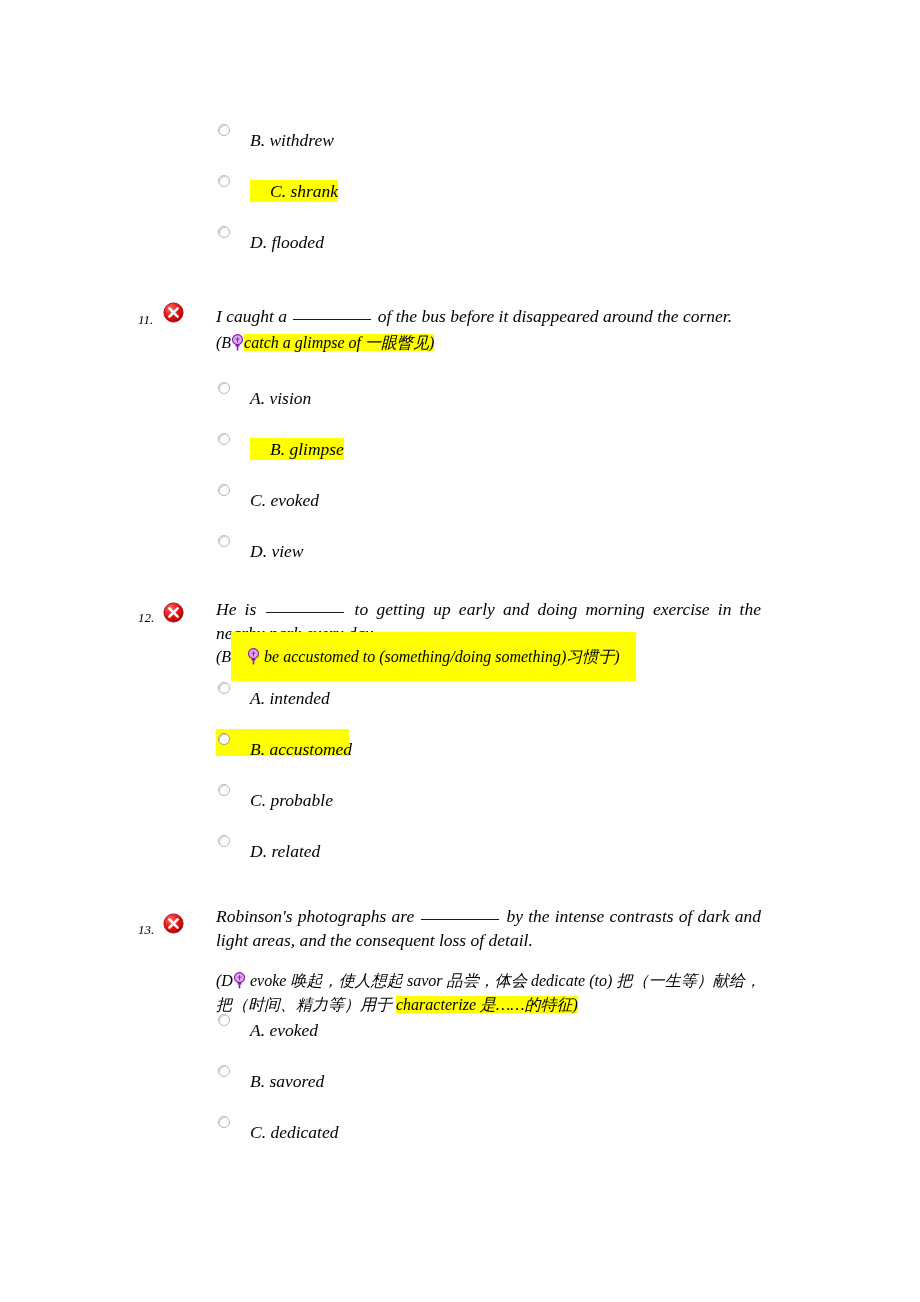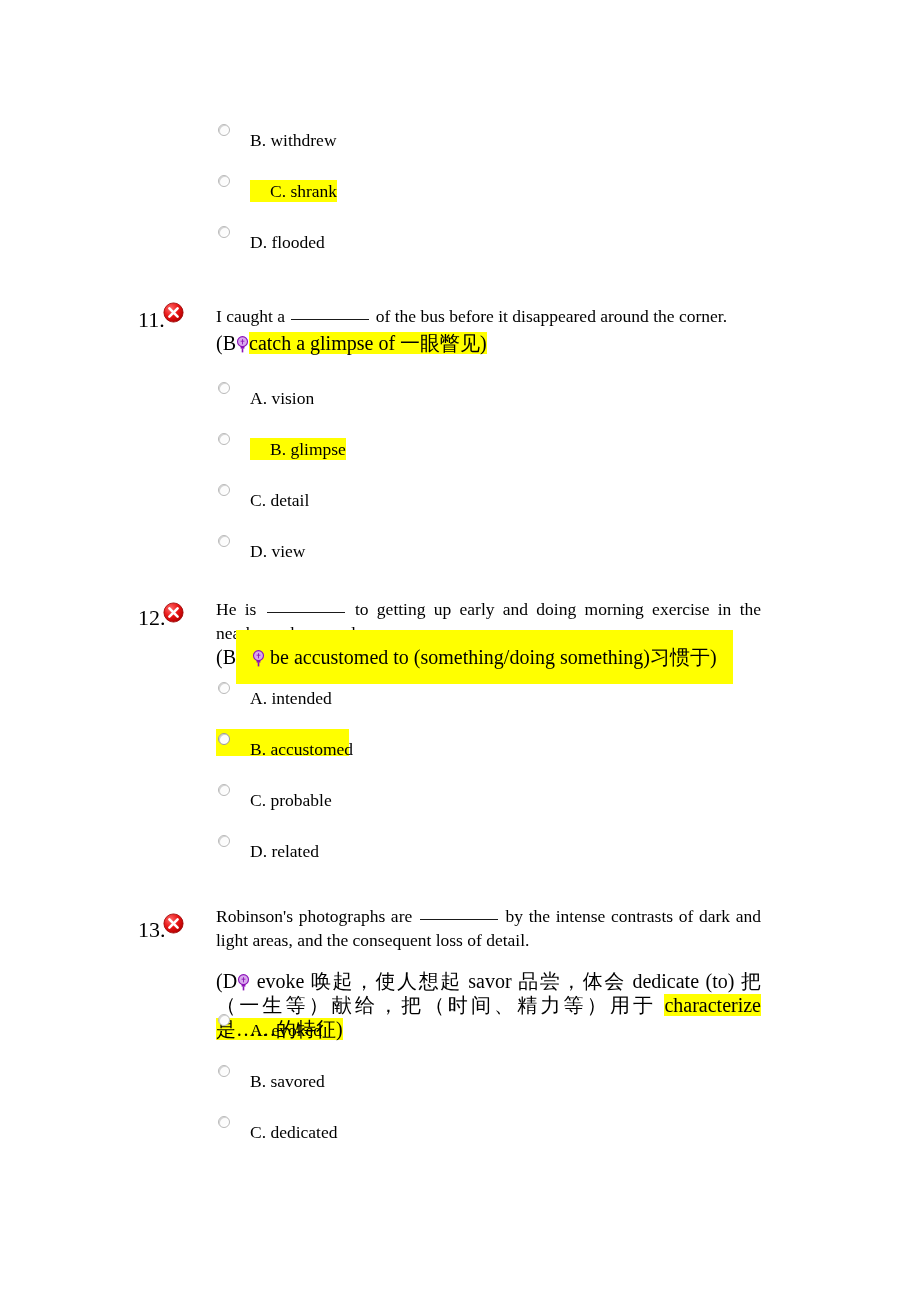--- a/index.html
+++ b/index.html
@@ -14,20 +14,21 @@
     font-family: "Liberation Serif", "DejaVu Serif", serif;
     color: #000000;
     overflow: hidden;
   }
 
   .page {
     position: absolute;
     left: 0; top: 0;
     width: 920px;
     height: 1302px;
+    font-style: italic;
   }
 
   
   .opt-list {
     position: absolute;
     left: 0;
     width: 920px;
   }
 
   .option {
@@ -82,21 +83,21 @@
 
   
   .qblock {
     position: absolute;
     left: 0;
     width: 920px;
   }
   .qnum {
     position: absolute;
     left: 138px;
-    font-size: 22px;
+    font-size: 13px;
     line-height: 20px;
   }
   .xicon {
     position: absolute;
     left: 163px;
     width: 21px;
     height: 21px;
   }
   .qbody {
     position: absolute;
@@ -116,21 +117,21 @@
   }
   .blank {
     display: inline-block;
     width: 78px;
     border-bottom: 1.4px solid #1a1a1a;
     vertical-align: 2px;
     margin: 0 2px;
   }
   .hint {
     margin-top: 2px;
-    font-size: 20px;
+    font-size: 16px;
     line-height: 24px;
     text-align: justify;
     text-align-last: left;
   }
   .hint .hl { background: #ffff00; }
   .bulb {
     display: inline-block;
     width: 13px;
     height: 17px;
     position: relative;
@@ -195,21 +196,21 @@
       <div class="option">
         <span class="radio"></span>
         <span class="opt-text">A. vision</span>
       </div>
       <div class="option">
         <span class="radio"></span>
         <span class="opt-text hl">B. glimpse</span>
       </div>
       <div class="option">
         <span class="radio"></span>
-        <span class="opt-text">C. detail</span>
+        <span class="opt-text">C. evoked</span>
       </div>
       <div class="option">
         <span class="radio"></span>
         <span class="opt-text">D. view</span>
       </div>
     </div>
   </div>
 
   <div class="qblock" style="top:595px">
     <span class="qnum" style="top:13px">12.</span>

